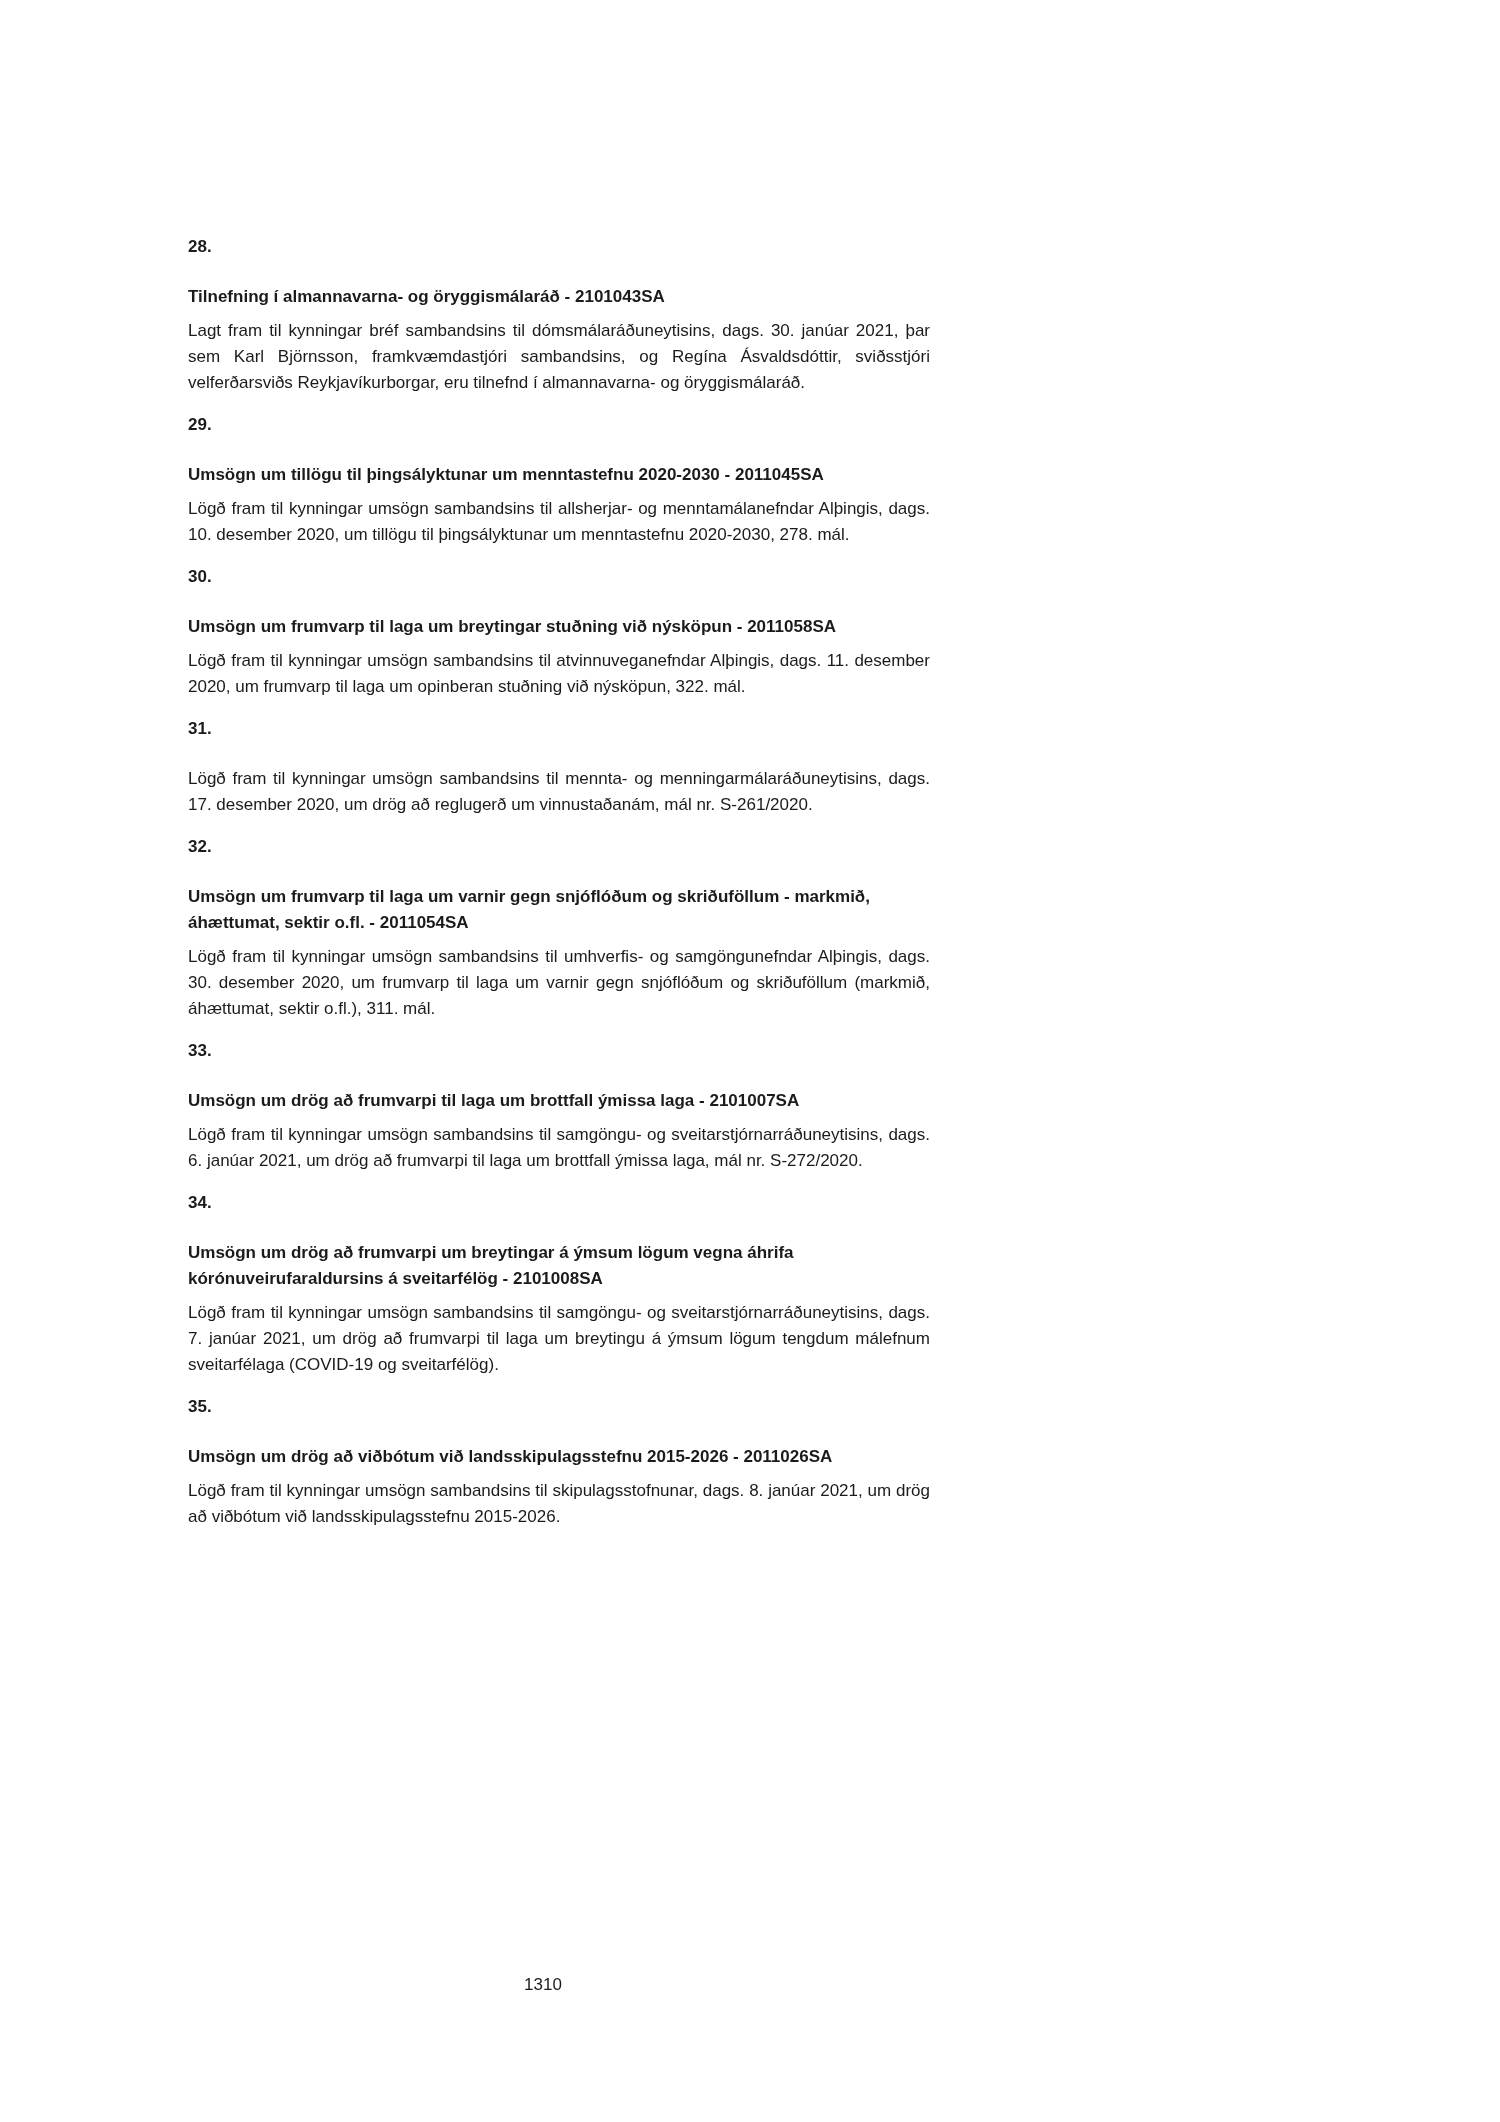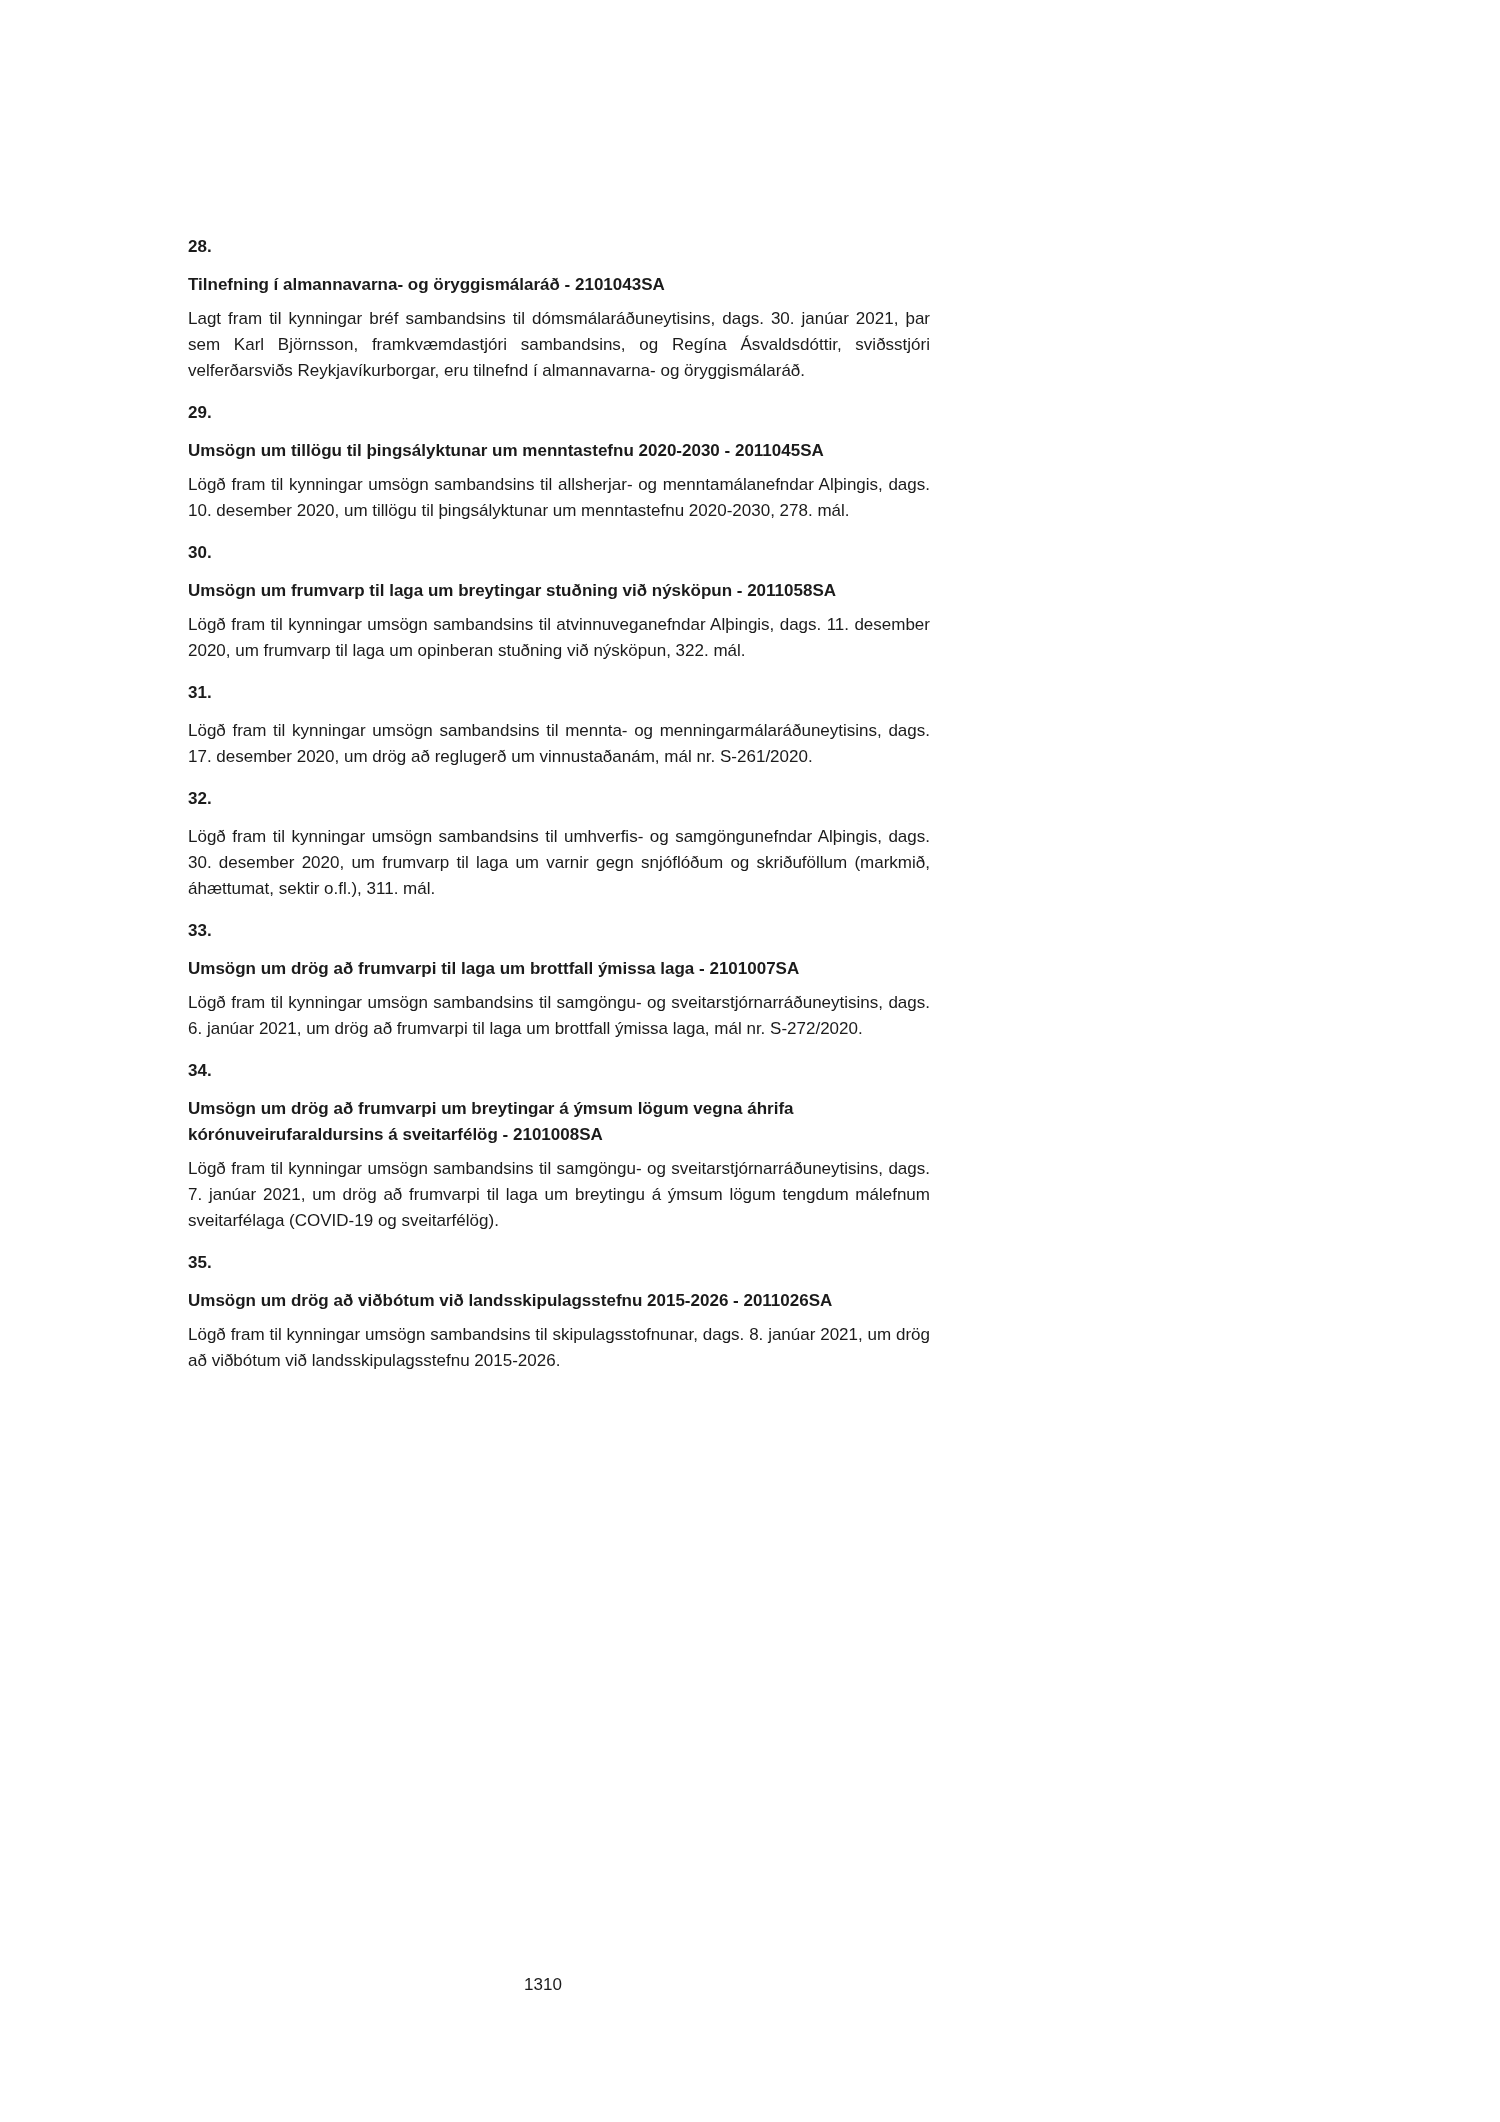--- a/index.html
+++ b/index.html
@@ -30,20 +30,21 @@
     line-height: 26px;
     flex-direction: column;
   }
   .num {
     flex: 0 0 38px;
     font-weight: bold;
   }
   .item-content {
     flex: 1 1 auto;
     min-width: 0;
+    margin-top: 12px;
   }
   .item-title {
     font-weight: bold;
     margin: 0 0 8px 0;
   }
   .item-body {
     text-align: justify;
     text-justify: inter-word;
   }
   .page-number {
@@ -89,20 +90,21 @@
       <div class="item">
         <span class="num">31.</span>
         <div class="item-content">
           <div class="item-body">Lögð fram til kynningar umsögn sambandsins til mennta- og menningarmálaráðuneytisins, dags. 17. desember 2020, um drög að reglugerð um vinnustaðanám, mál nr. S-261/2020.</div>
         </div>
       </div>
 
       <div class="item">
         <span class="num">32.</span>
         <div class="item-content">
+          <div class="item-title">Umsögn um frumvarp til laga um varnir gegn snjóflóðum og skriðuföllum - markmið, áhættumat, sektir o.fl. - 2011054SA</div>
           <div class="item-body">Lögð fram til kynningar umsögn sambandsins til umhverfis- og samgöngunefndar Alþingis, dags. 30. desember 2020, um frumvarp til laga um varnir gegn snjóflóðum og skriðuföllum (markmið, áhættumat, sektir o.fl.), 311. mál.</div>
         </div>
       </div>
 
       <div class="item">
         <span class="num">33.</span>
         <div class="item-content">
           <div class="item-title">Umsögn um drög að frumvarpi til laga um brottfall ýmissa laga - 2101007SA</div>
           <div class="item-body">Lögð fram til kynningar umsögn sambandsins til samgöngu- og sveitarstjórnarráðuneytisins, dags. 6. janúar 2021, um drög að frumvarpi til laga um brottfall ýmissa laga, mál nr. S-272/2020.</div>
         </div>

